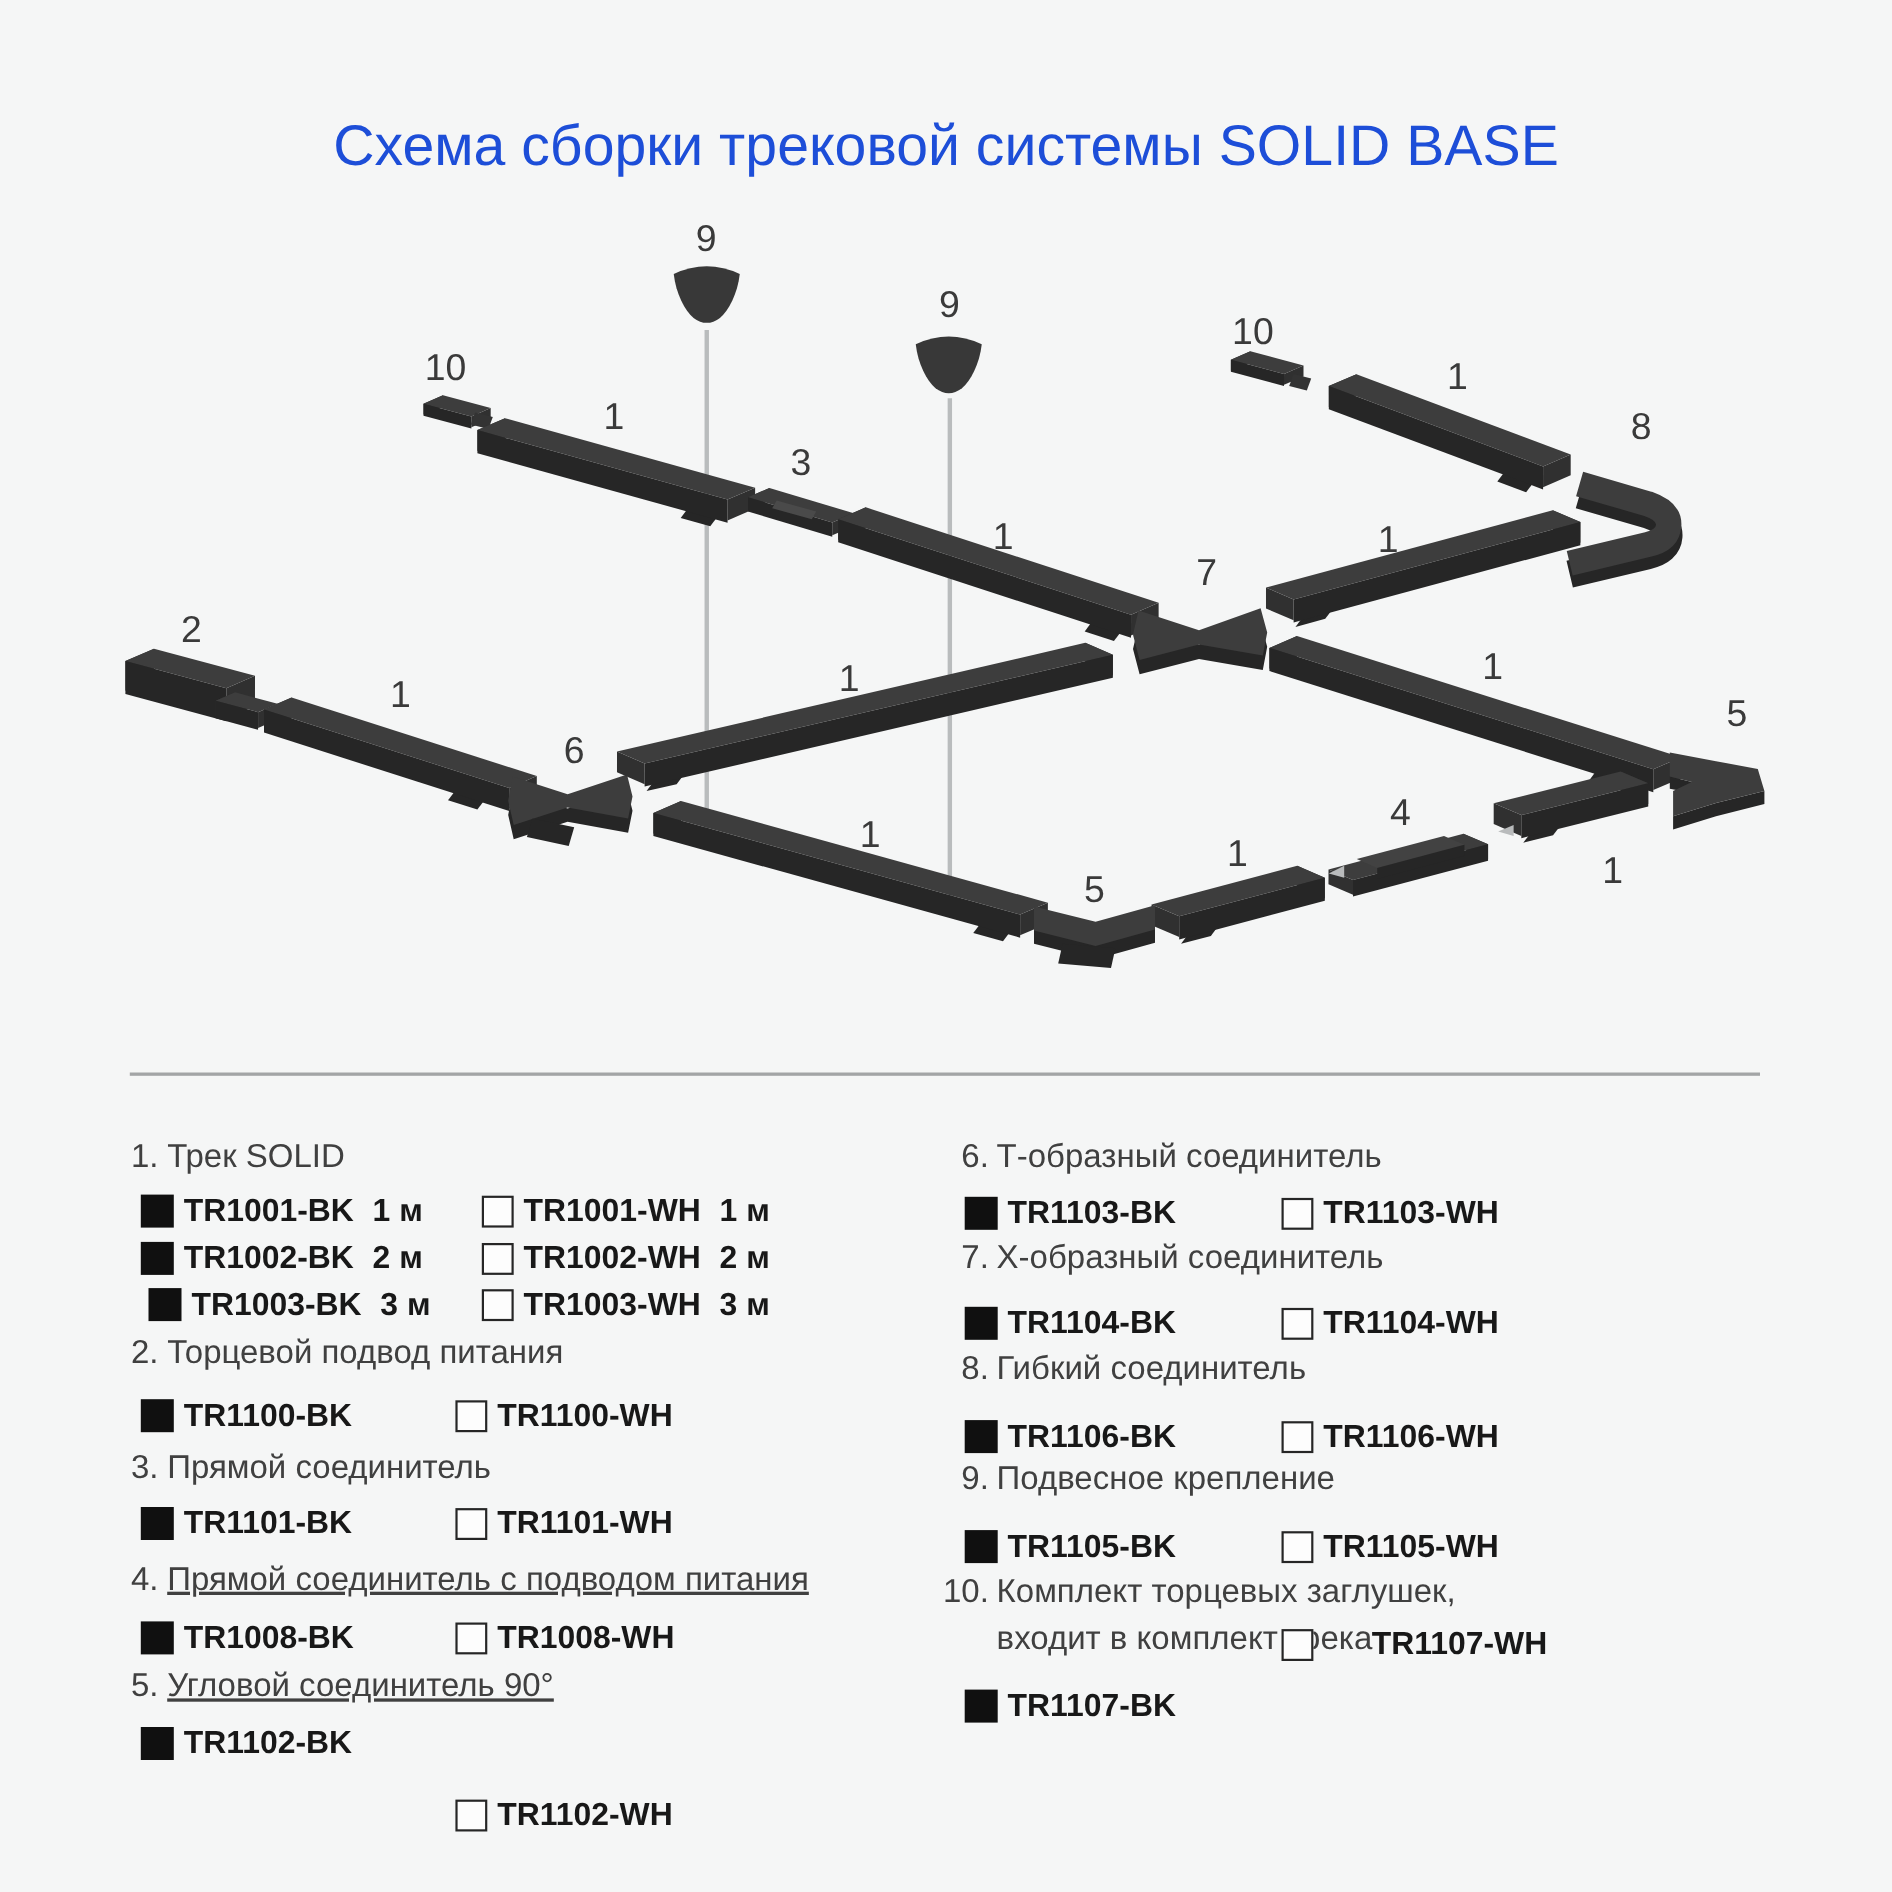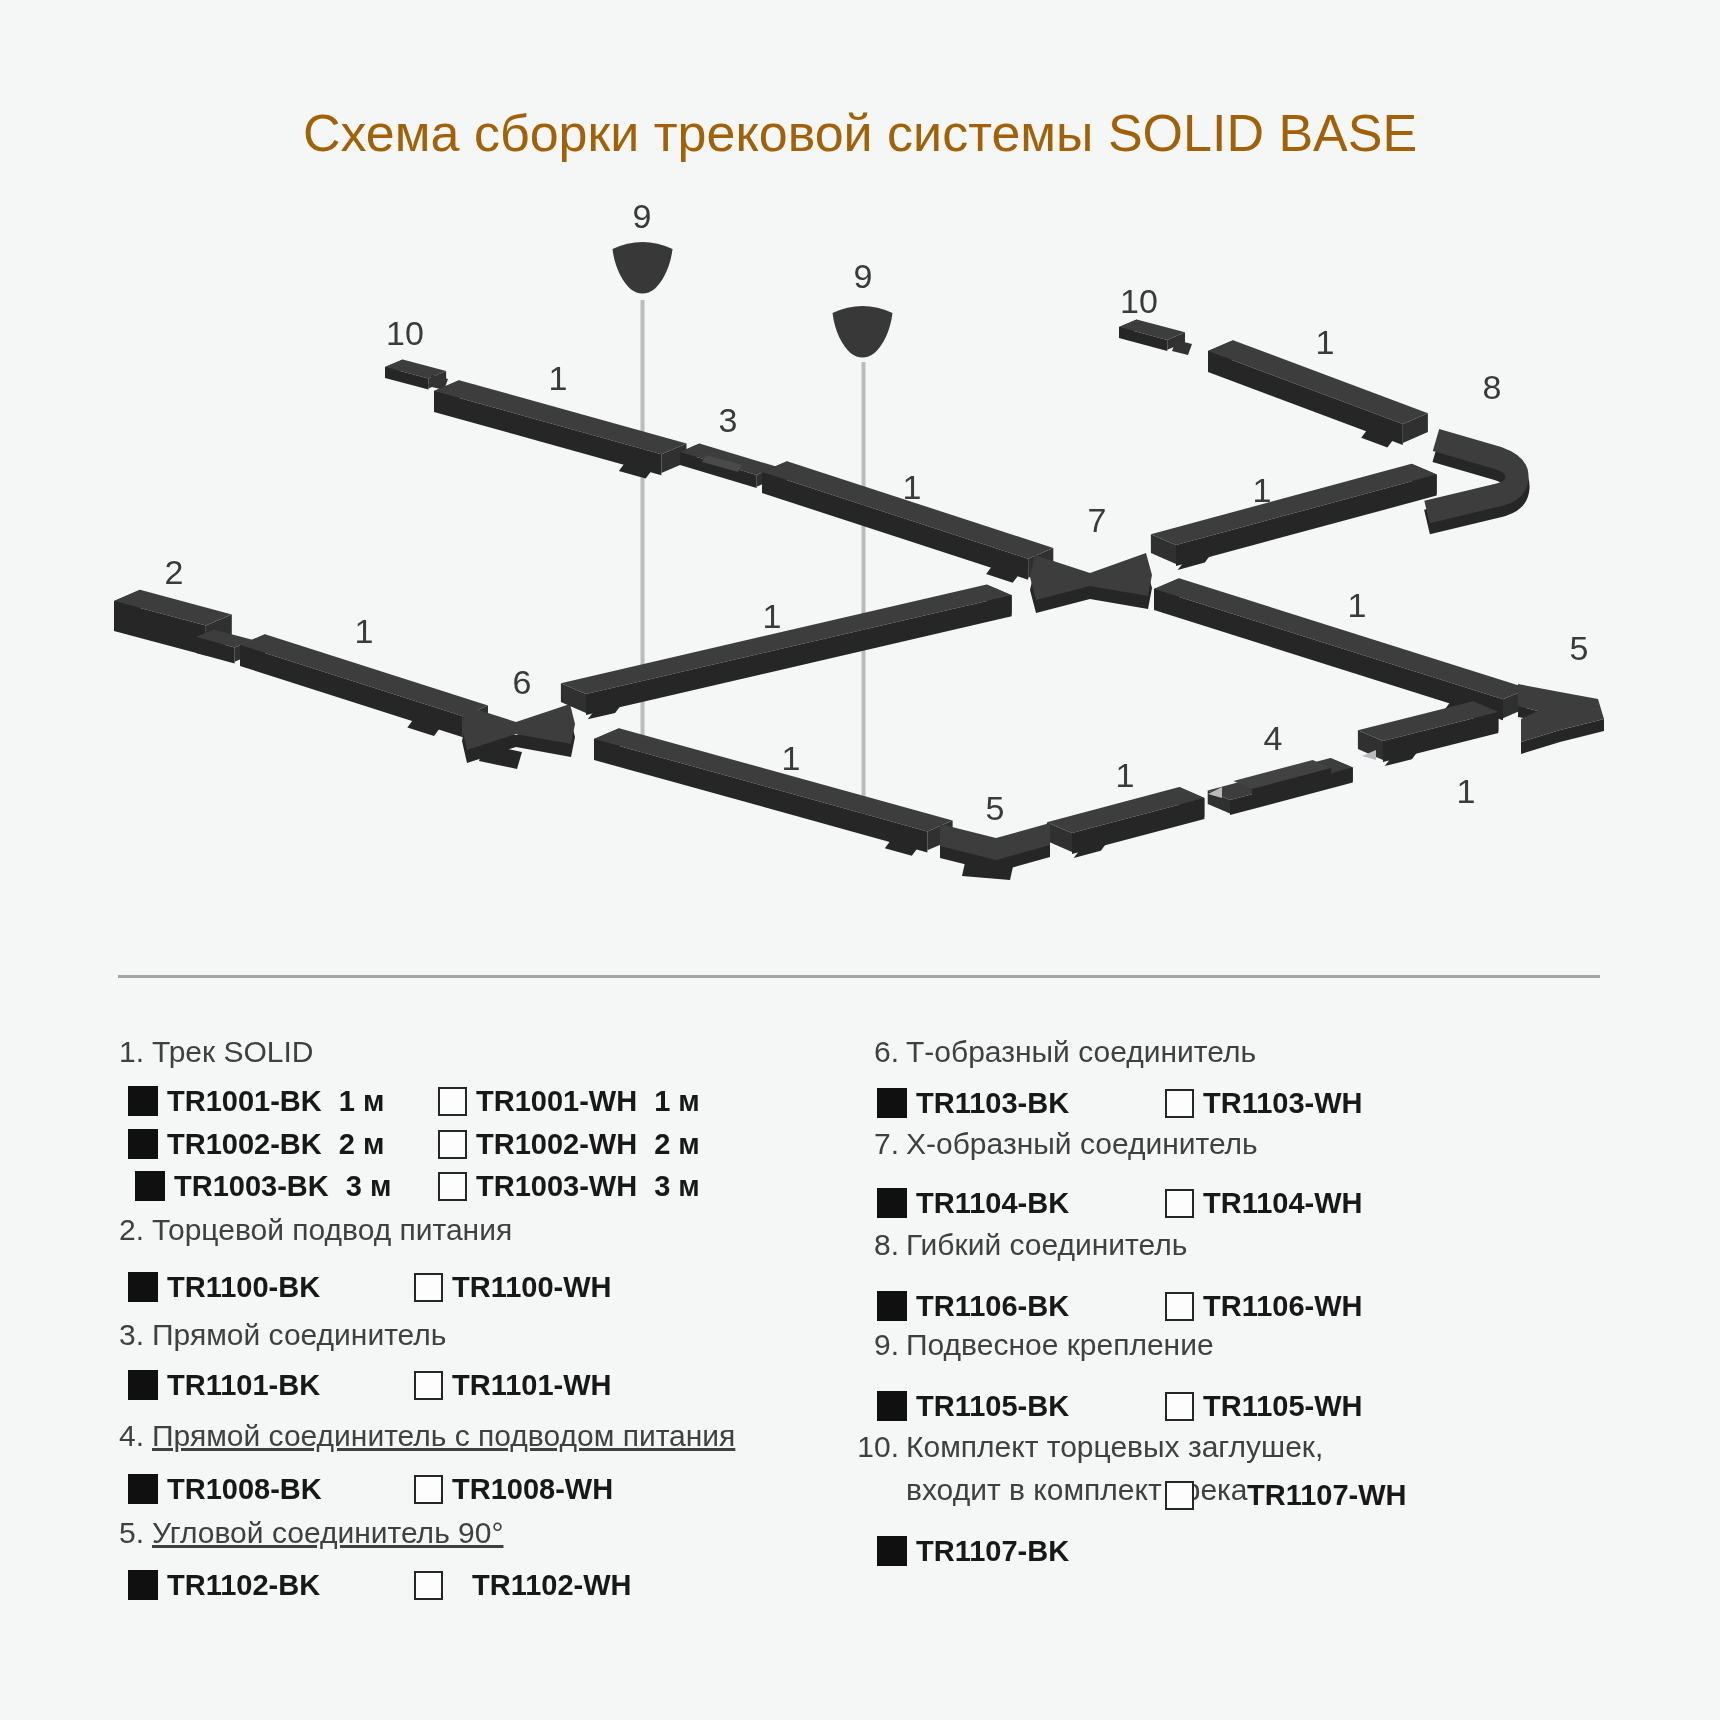--- a/index.html
+++ b/index.html
@@ -3,21 +3,21 @@
 <meta charset="utf-8">
 <style>
   html,body{margin:0;padding:0;}
   body{
     width:1720px;height:1720px;position:relative;overflow:hidden;
     font-family:"Liberation Sans",sans-serif;
     background:#f5f6f6;
   }
   #title{
     position:absolute;left:0;top:103px;width:1720px;text-align:center;
-    font-size:52px;font-weight:400;color:#a16207;
+    font-size:52px;font-weight:400;color:#1d4ed8;
   }
   #diagram{position:absolute;left:0;top:0;}
   #divider{position:absolute;height:3px;}
   .lg-heading{position:absolute;font-size:30px;color:#404040;white-space:nowrap;}
   .lg-heading .num{display:inline-block;}
   .lg-row{position:absolute;display:flex;align-items:center;height:32px;white-space:nowrap;}
   .sq-bk{width:30px;height:30px;background:#101010;flex:0 0 auto;}
   .sq-wh{width:25px;height:25px;background:#fdfdfd;border:2.5px solid #262626;flex:0 0 auto;}
   .code{font-size:29px;font-weight:700;color:#181818;margin-left:9px;}
   .len{font-size:29px;font-weight:700;color:#181818;margin-left:17px;}
@@ -215,21 +215,21 @@
     </div>
     <div class="lg-row" style="left: 414px; top: 1473px;">
       <span class="sq-wh"></span>
       <span class="code">TR1008-WH</span>
     </div>
     <div class="lg-heading" style="left: 119px; top: 1516px;"><span class="num" style="width: 30px; text-align: left;">5.</span><span style="margin-left: 3px; text-decoration: underline;">Угловой соединитель 90°</span></div>
     <div class="lg-row" style="left: 128px; top: 1569px;">
       <span class="sq-bk"></span>
       <span class="code">TR1102-BK</span>
     </div>
-    <div class="lg-row" style="left: 414px; top: 1569px; gap: 20px;">
+    <div class="lg-row" style="left: 414px; top: 1634px;">
       <span class="sq-wh"></span>
       <span class="code">TR1102-WH</span>
     </div>
     <div class="lg-heading" style="left: 855px; top: 1035px;"><span class="num" style="width: 44px; text-align: right;">6.</span><span style="margin-left: 7px;">Т-образный соединитель</span></div>
     <div class="lg-row" style="left: 877px; top: 1087px;">
       <span class="sq-bk"></span>
       <span class="code">TR1103-BK</span>
     </div>
     <div class="lg-row" style="left: 1165px; top: 1087px;">
       <span class="sq-wh"></span>

